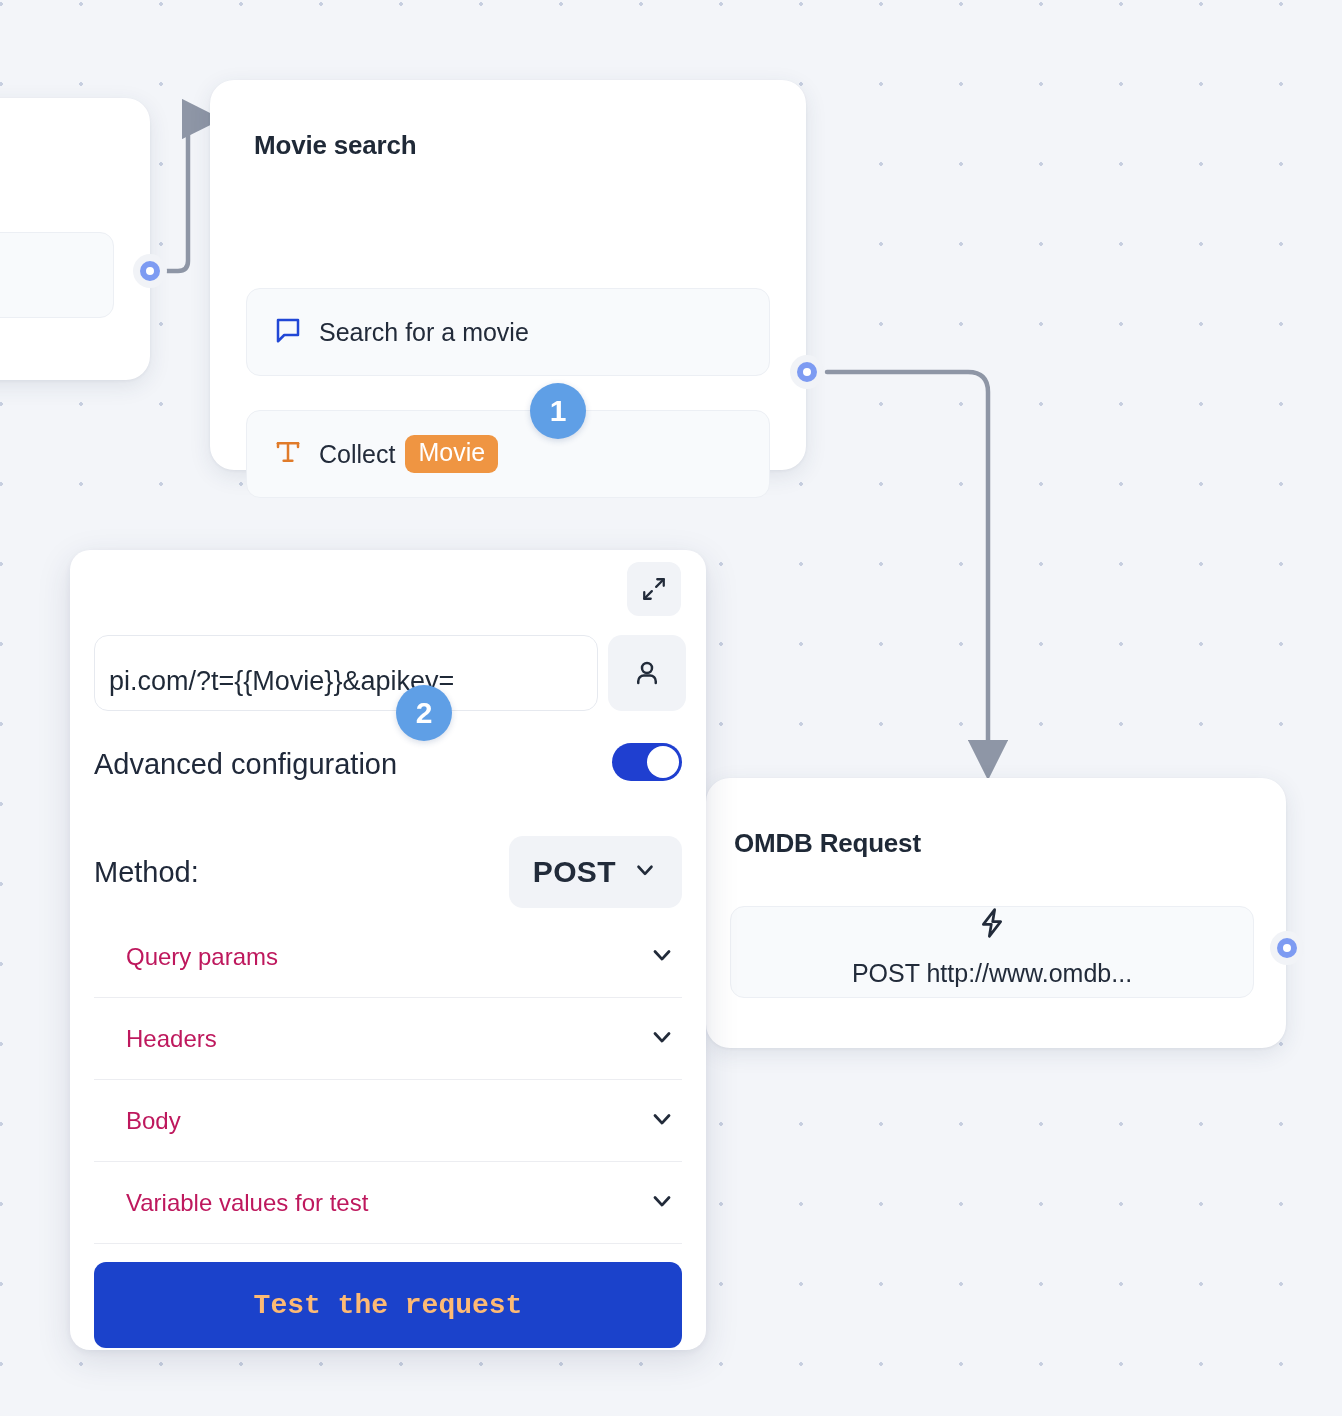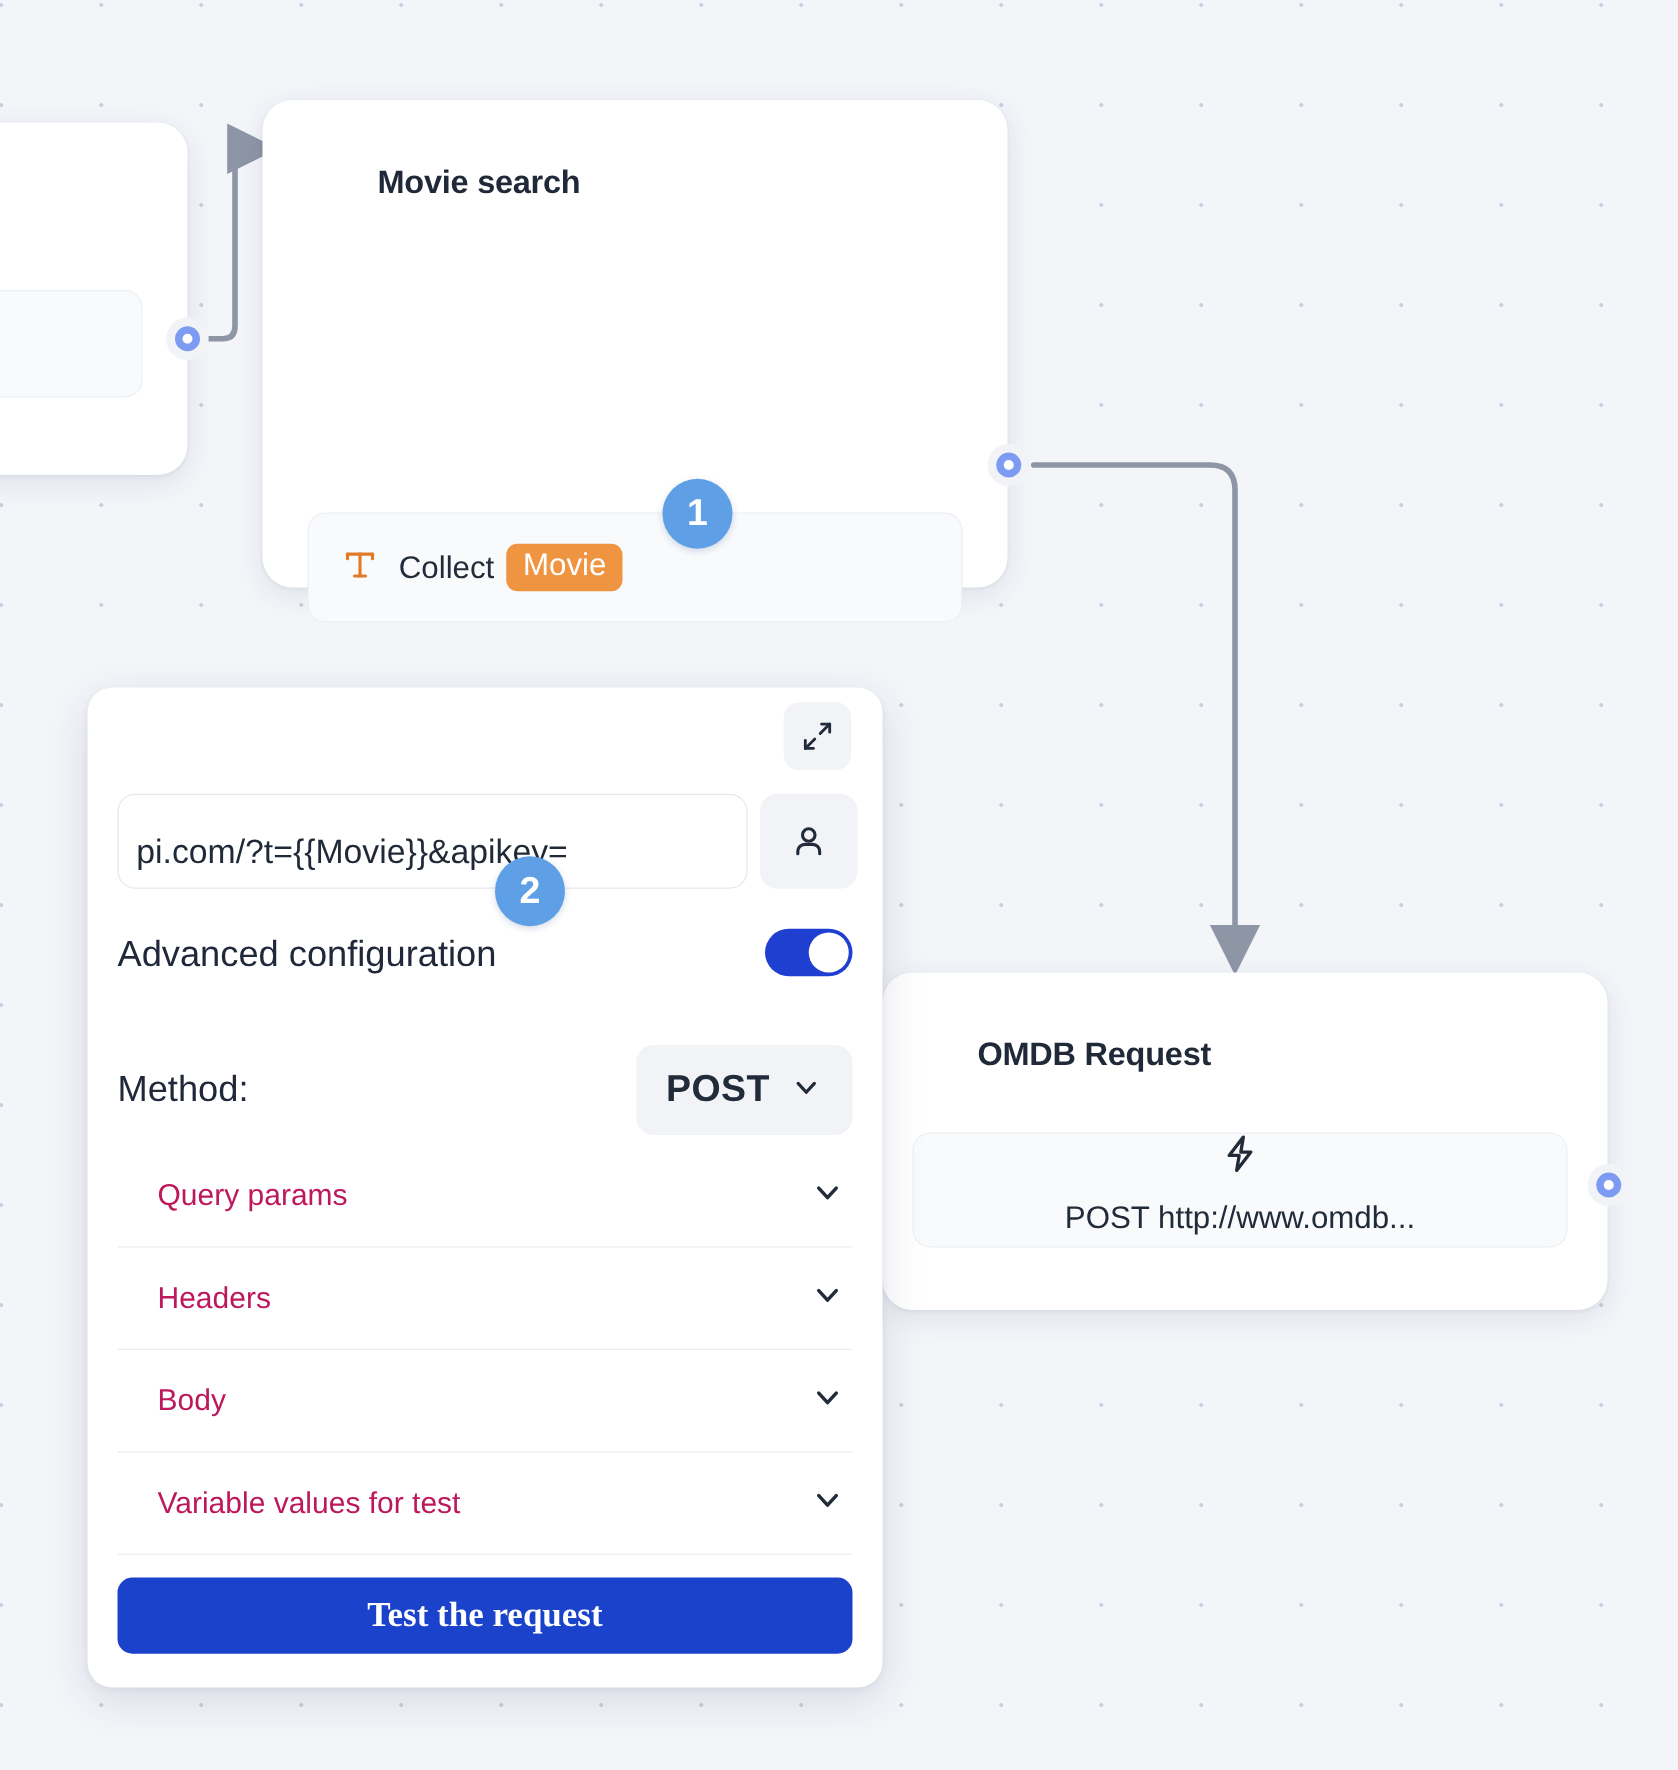--- a/index.html
+++ b/index.html
@@ -26,21 +26,20 @@
     position: absolute;
     background: #ffffff;
     border-radius: 24px;
     box-shadow: 0 6px 22px rgba(40,55,90,0.10), 0 1px 3px rgba(40,55,90,0.06);
   }
   .node-title {
     font-size: 26px;
     font-weight: 700;
     color: #1f2937;
     letter-spacing: -0.2px;
-    margin-left: 48px;
   }
   .node-row {
     display: flex;
     align-items: center;
     gap: 16px;
     background: #f8fafc;
     border: 1px solid #eceff4;
     border-radius: 14px;
     box-sizing: border-box;
   }
@@ -273,26 +272,26 @@
   .acc-label {
     font-size: 24px;
     color: #be185d;
   }
 
   #test-btn {
     position: absolute;
     left: 24px;
     top: 712px;
     width: 588px;
-    height: 61px;
+    height: 86px;
     background: #1b42cb;
-    color: #ffffff;
+    color: #fdba74;
     font-size: 28px;
     font-weight: 700;
-    font-family: Liberation Serif, serif;
+    font-family: Liberation Mono, monospace;
     border: none;
     border-radius: 12px;
     cursor: pointer;
   }
 
   
   .step-badge {
     position: absolute;
     width: 56px;
     height: 56px;
@@ -329,20 +328,28 @@
   </svg>
 
   <div class="node" id="node-prev">
     <div class="stub-row"></div>
   </div>
   <div class="conn-dot" id="dot-prev"></div>
 
   <div class="node" id="node-movie">
     <div class="node-title">Movie search</div>
 
+    <div class="node-row row-a">
+      <span class="chev">
+        <svg width="30" height="30" viewBox="0 0 24 24" fill="none" stroke="#2147d6" stroke-width="2" stroke-linecap="round" stroke-linejoin="round">
+          <path d="M4 4 H20 V16 H9 L4 21 Z"></path>
+        </svg>
+      </span>
+      <span class="node-row-label">Search for a movie</span>
+    </div>
 
     <div class="node-row row-b">
       <span class="chev">
         <svg width="30" height="30" viewBox="0 0 24 24" fill="none" stroke="#e07b2a" stroke-width="2" stroke-linecap="round">
           <path d="M4 5 H20"></path>
           <path d="M4 5 V8"></path>
           <path d="M20 5 V8"></path>
           <path d="M12 5 V19"></path>
           <path d="M8.5 19 H15.5"></path>
         </svg>

